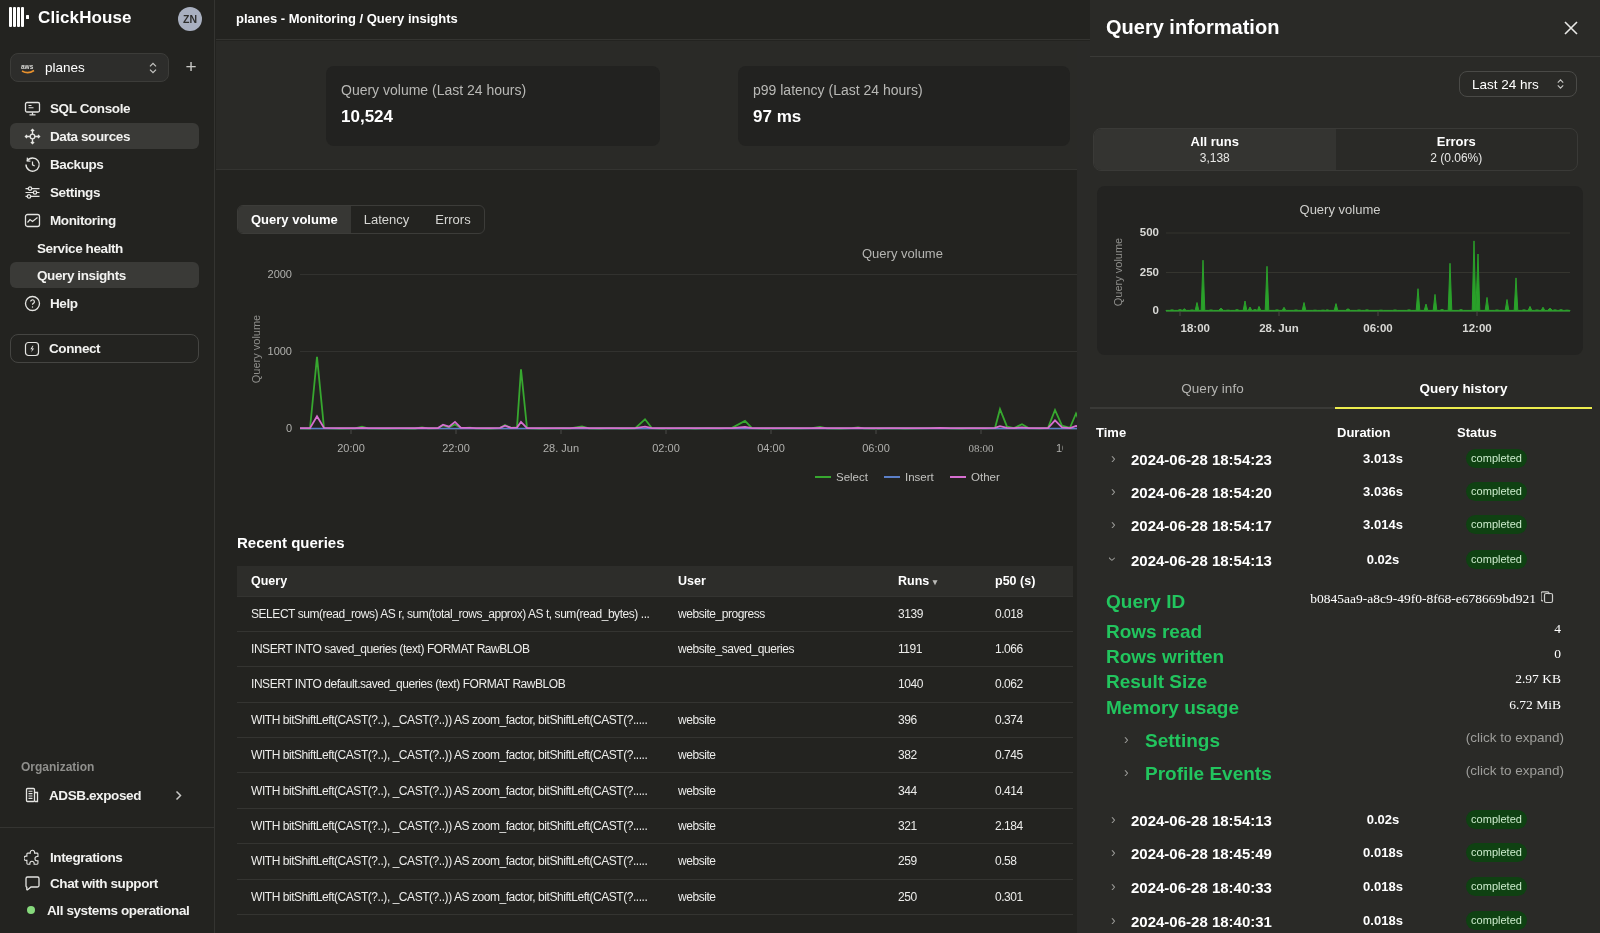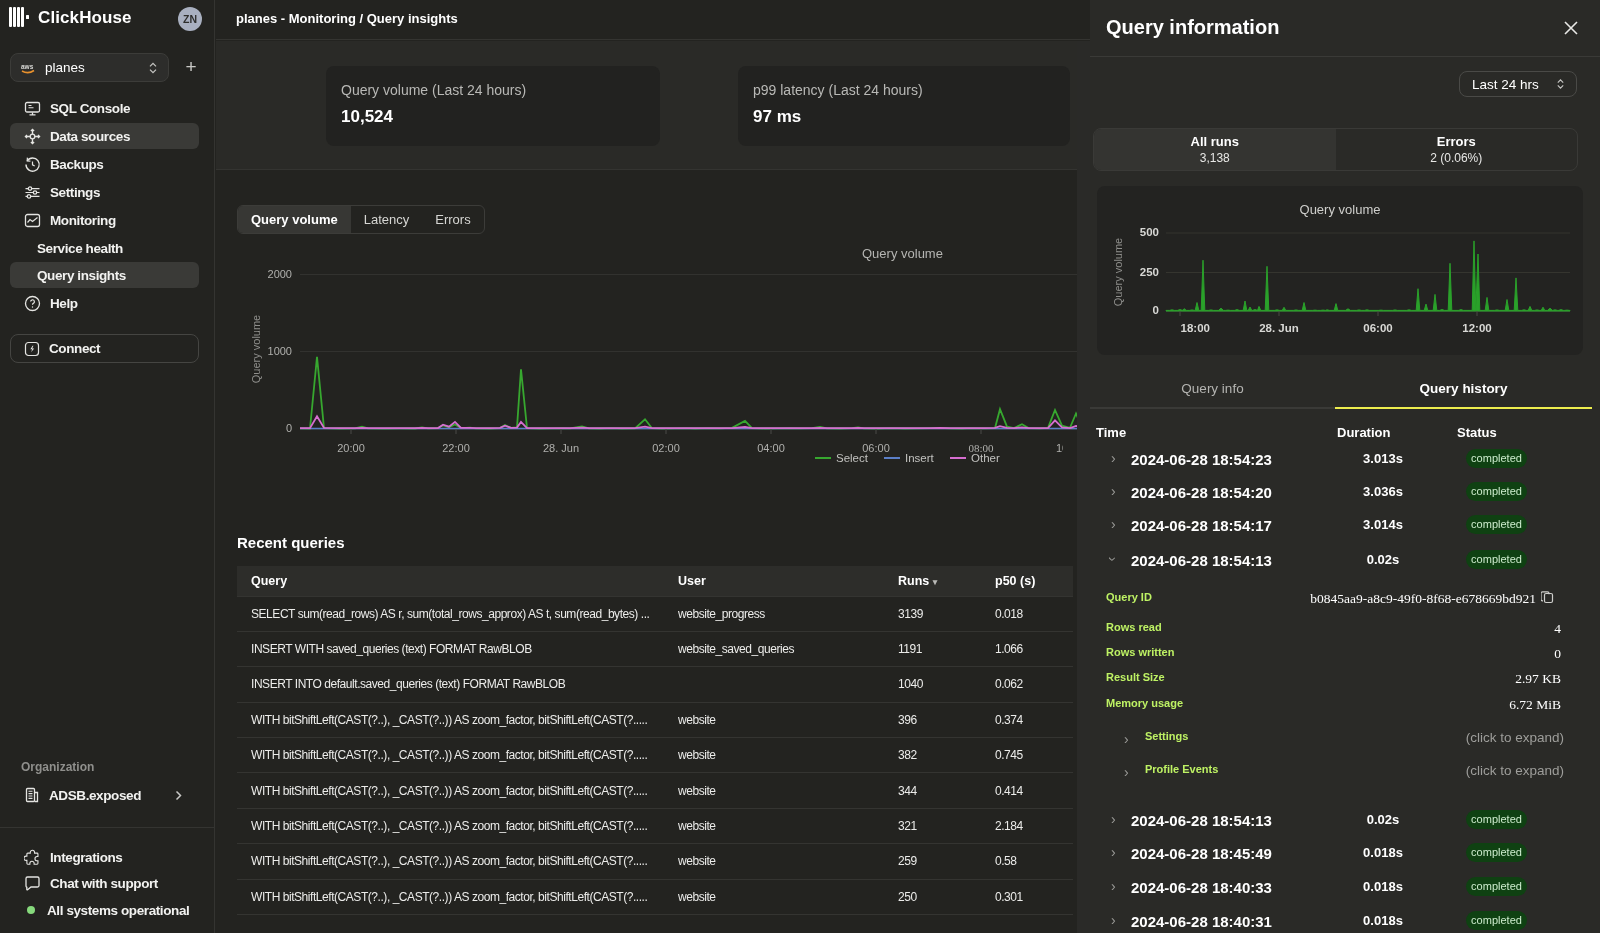--- a/index.html
+++ b/index.html
@@ -35,21 +35,21 @@
 .card { position:absolute; top:25px; height:80px; background:#222220; border-radius:8px; }
 .card .lab { position:absolute; left:15px; top:16px; font-size:14px; color:#b9b9b6; }
 .card .val { position:absolute; left:15px; top:41px; font-size:17px; font-weight:700; color:#fff; }
 .tabgroup { position:absolute; left:21px; top:205px; height:29px; border:1px solid #3c3c39; border-radius:6px; display:flex; background:#232320; }
 .tabgroup .tb { padding:0 13px; display:flex; align-items:center; font-size:13px; color:#d6d6d3; }
 .tabgroup .tb.on { background:#373734; color:#fff; font-weight:700; border-radius:5px 0 0 5px; }
 .chart-title { position:absolute; left:862px; top:246px; font-size:13px; color:#b5b5b2; }
 .yaxis-title { position:absolute; left:-25px; top:343px; width:130px; font-size:11px; color:#8f8f8c; transform:rotate(-90deg); transform-origin:center; text-align:center; }
 .ylab { position:absolute; font-size:11px; color:#b0b0ad; text-align:right; width:40px; }
 .xlab { position:absolute; top:442px; font-size:11px; color:#b0b0ad; text-align:center; width:60px; }
-.legend { position:absolute; top:452px; display:flex; align-items:center; font-size:11.5px; color:#c2c2bf; }
+.legend { position:absolute; top:471px; display:flex; align-items:center; font-size:11.5px; color:#c2c2bf; }
 .legend .dash { width:16px; height:2px; margin-right:5px; }
 .rq-title { position:absolute; left:21px; top:534px; font-size:15px; font-weight:700; color:#fff; }
 table.rq { position:absolute; left:21px; top:566px; width:831px; border-collapse:collapse; font-size:12.5px; color:#ececea; table-layout:fixed; }
 table.rq th { background:#2d2d2a; font-weight:700; text-align:left; height:30px; padding:0 0 0 14px; color:#fff; font-size:12.5px; }
 table.rq td { height:35.4px; padding:0 0 0 14px; border-top:1px solid #343431; white-space:nowrap; overflow:hidden; font-size:12px; letter-spacing:-0.45px; }
 table.rq tr td:first-child, table.rq tr th:first-child { padding-left:14px; }
 
 
 #panel { position:absolute; left:1090px; top:0; width:510px; height:933px; background:#2a2a27; }
 #panel .hd { position:absolute; left:16px; top:16px; font-size:20px; font-weight:700; color:#fff; }
@@ -67,21 +67,21 @@
 .ptab2.on { color:#fff; font-weight:700; border-bottom-color:#eded4e; }
 .qh-head { position:absolute; font-size:13px; font-weight:700; color:#fff; }
 .chev { position:absolute; color:#9a9a97; font-size:14px; }
 .hrow { position:absolute; left:0; width:510px; height:0; }
 .hchev { position:absolute; left:21px; top:-9px; color:#9a9a97; font-size:14px; line-height:18px; }
 .hchev.dn { transform:rotate(90deg); }
 .hdate { position:absolute; left:41px; top:-7px; font-size:15px; font-weight:600; color:#fff; }
 .hdur { position:absolute; left:253px; top:-7px; width:80px; text-align:center; font-size:13px; font-weight:700; color:#fff; }
 .hbadge { position:absolute; left:376px; top:-9.5px; width:61px; height:19px; background:#0f4112; border-radius:10px; color:#cdeccd; font-size:11px; display:flex; align-items:center; justify-content:center; }
 
-.dlab { position:absolute; left:16px; font-size:11px; font-weight:600; color:#bef264; }
+.dlab { position:absolute; left:16px; font-size:19px; font-weight:600; color:#22c55e; }
 .dval { position:absolute; font-size:13.5px; color:#fff; right:39px; text-align:right;font-family:Liberation Serif, serif; }
 .dexp { position:absolute; right:36px; font-size:13.5px; color:#9e9e9b; }
 </style>
 </head>
 <body>
 <div id="root">
 
   <div id="sidebar">
     <div class="logo-bars">
       <div style="left:0"></div>
@@ -266,21 +266,21 @@
             <th>Runs <span style="font-size:9px;color:#b9b9b6">▾</span></th>
             <th>p50 (s)</th>
           </tr>
       <tr>
             <td>SELECT sum(read_rows) AS r, sum(total_rows_approx) AS t, sum(read_bytes) ...</td>
             <td>website_progress</td>
             <td>3139</td>
             <td>0.018</td>
           </tr>
       <tr>
-            <td>INSERT WITH saved_queries (text) FORMAT RawBLOB</td>
+            <td>INSERT INTO saved_queries (text) FORMAT RawBLOB</td>
             <td>website_saved_queries</td>
             <td>1191</td>
             <td>1.066</td>
           </tr>
       <tr>
             <td>INSERT INTO default.saved_queries (text) FORMAT RawBLOB</td>
             <td></td>
             <td>1040</td>
             <td>0.062</td>
           </tr>

